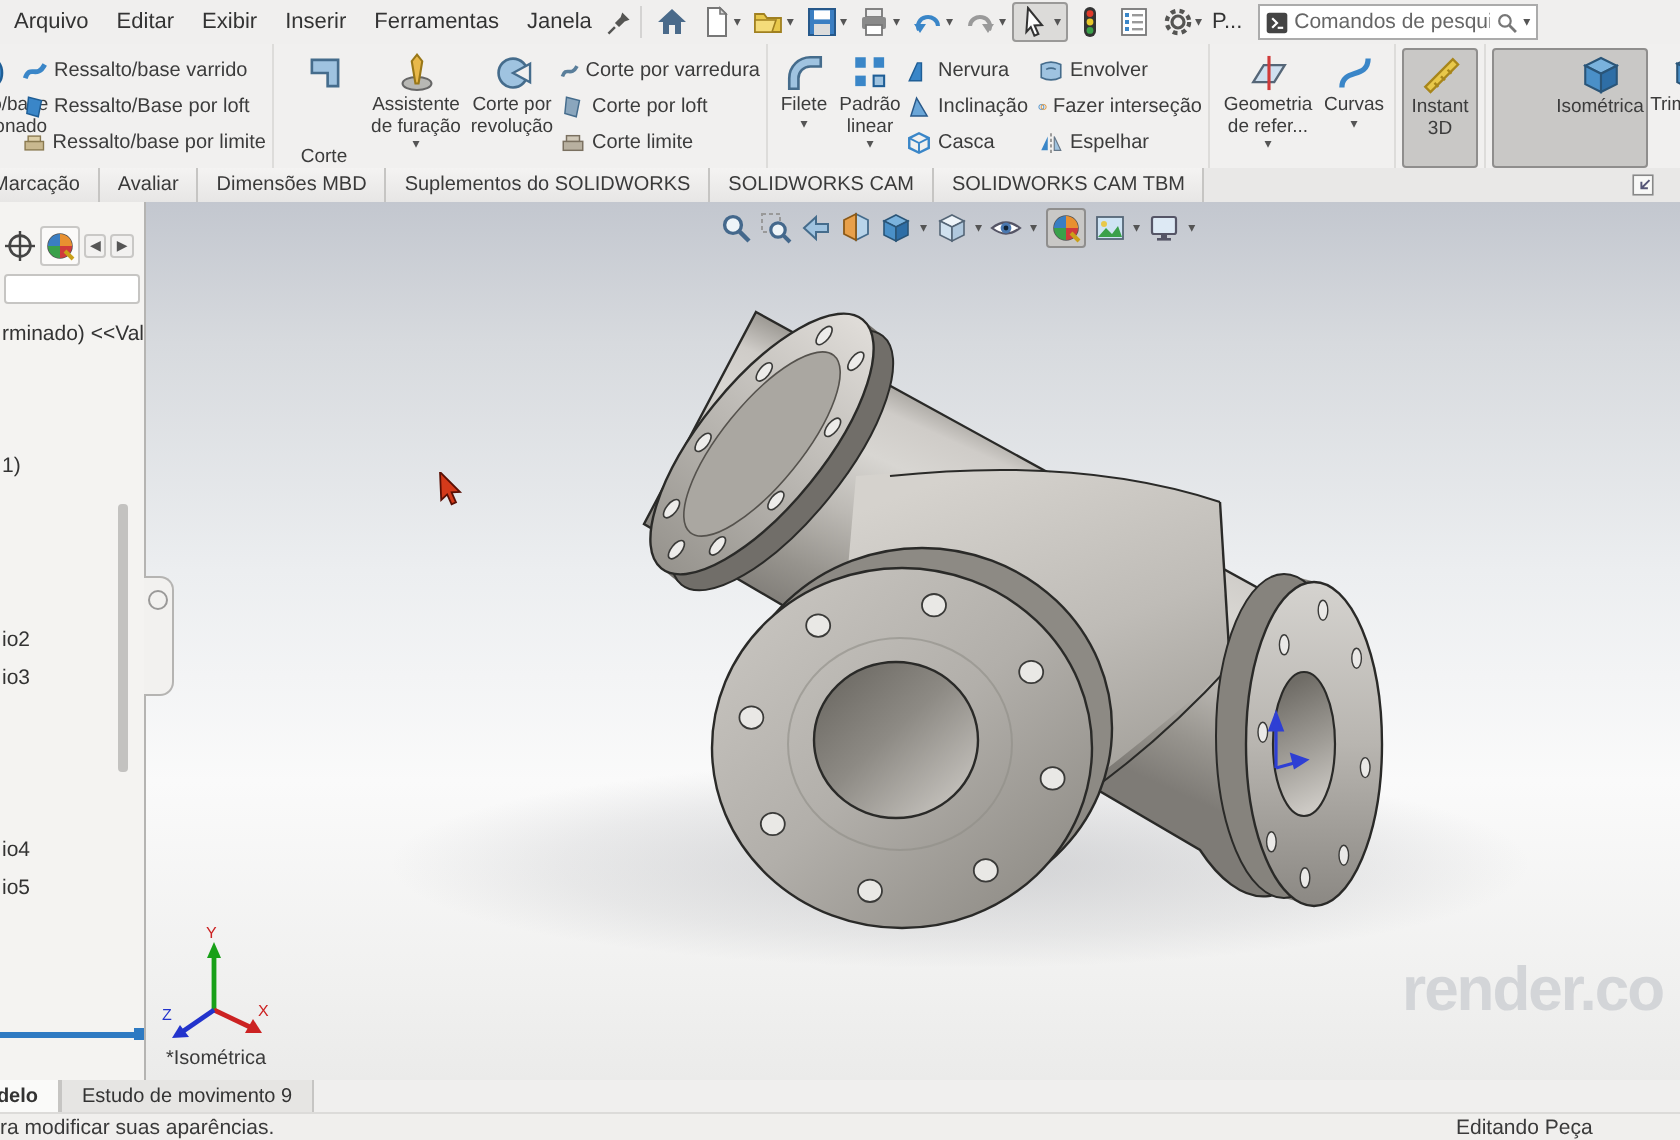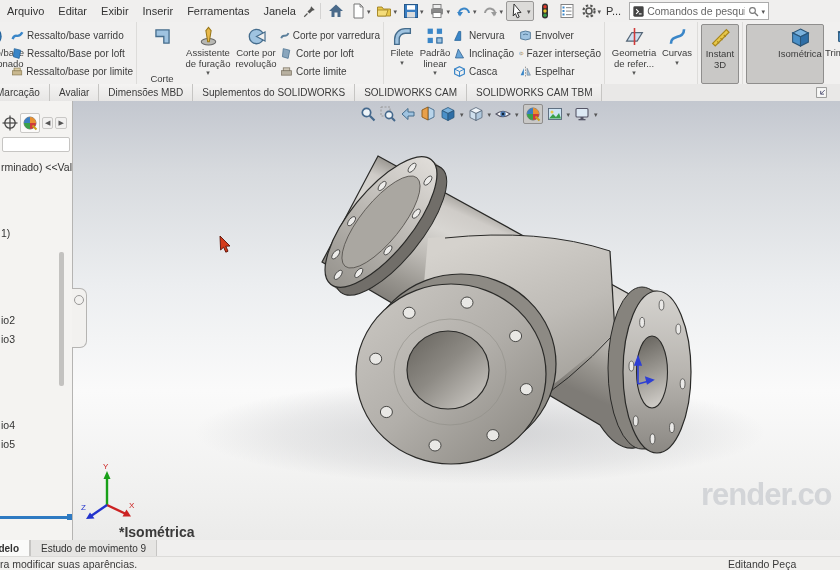--- a/index.html
+++ b/index.html
@@ -50,21 +50,21 @@
   .sb-split{position:absolute;left:0;top:415px;width:67px;height:3px;background:#2e7ac2;}
   .sb-splitsq{position:absolute;left:67px;top:413px;width:5px;height:6px;background:#2e7ac2;}
   .flyout{left:72px;top:288px;width:14px;height:58px;background:#f2f1ef;border:1px solid #b5b4b2;
           border-left:none;border-radius:0 7px 7px 0;z-index:5;}
   .flyout .dot{width:8px;height:8px;border:1px solid #9a9998;border-radius:50%;margin:6px auto 0 auto;}
   
   .viewport{left:73px;top:101px;width:767px;height:439px;overflow:hidden;
      background:linear-gradient(180deg,#c3c7cf 0%,#d7dade 16%,#eceef0 42%,#fafafa 66%,#f0f0ef 90%,#ebebea 100%);}
   .hud{position:absolute;left:287px;top:3px;display:flex;align-items:center;gap:4px;}
   .hud .box{border:1px solid #8f8e8d;background:#c9c8c6;border-radius:2px;padding:1px;display:flex;}
-  .view-label{position:absolute;left:10px;top:423px;font-size:14px;font-weight:bold;color:#3a3a3a;margin-left:36px;}
+  .view-label{position:absolute;left:10px;top:423px;font-size:10px;font-weight:normal;color:#3a3a3a;}
   .watermark{position:absolute;left:628px;top:376px;font-size:31px;font-weight:bold;color:#d3d5d8;letter-spacing:-1px;white-space:nowrap;}
   .cursor-red{position:absolute;left:146px;top:135px;}
   .triad{position:absolute;left:8px;top:360px;}
   
   .modeltabs{left:0;top:540px;width:840px;height:16px;background:#f0efee;border-bottom:1px solid #d8d7d6;
              display:flex;align-items:stretch;font-size:10px;color:#333;}
   .mtab{display:flex;align-items:center;padding:0 10px;border-right:1px solid #c6c5c3;background:#fafaf9;white-space:nowrap;}
   .mtab.model{margin-left:-26px;font-weight:bold;}
   .mtab.motion{background:#e6e5e3;border-left:1px solid #c6c5c3;}
   .statusbar{left:0;top:556px;width:840px;height:14px;background:#f0efed;border-top:1px solid #dcdbd9;

